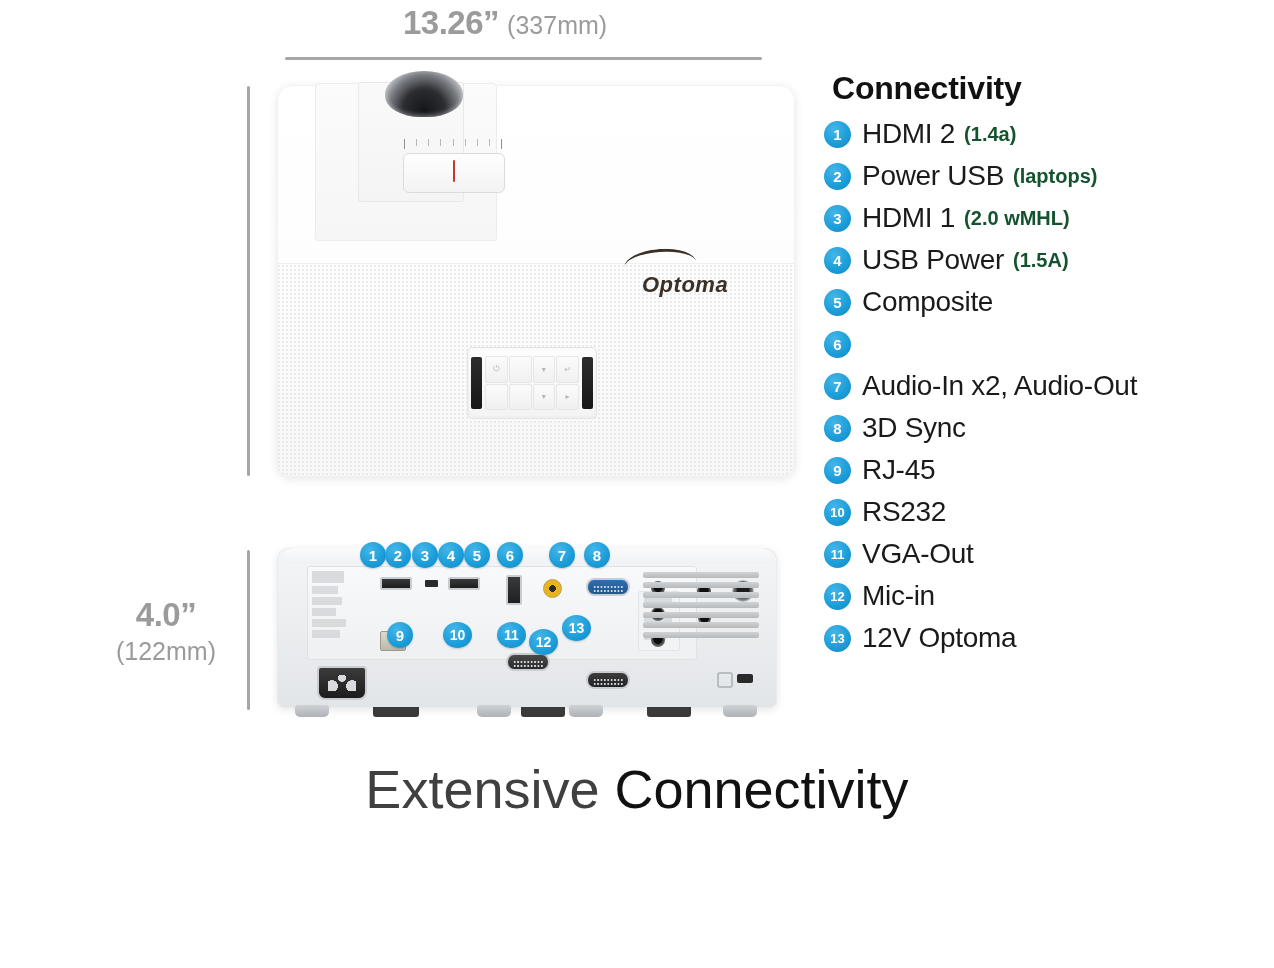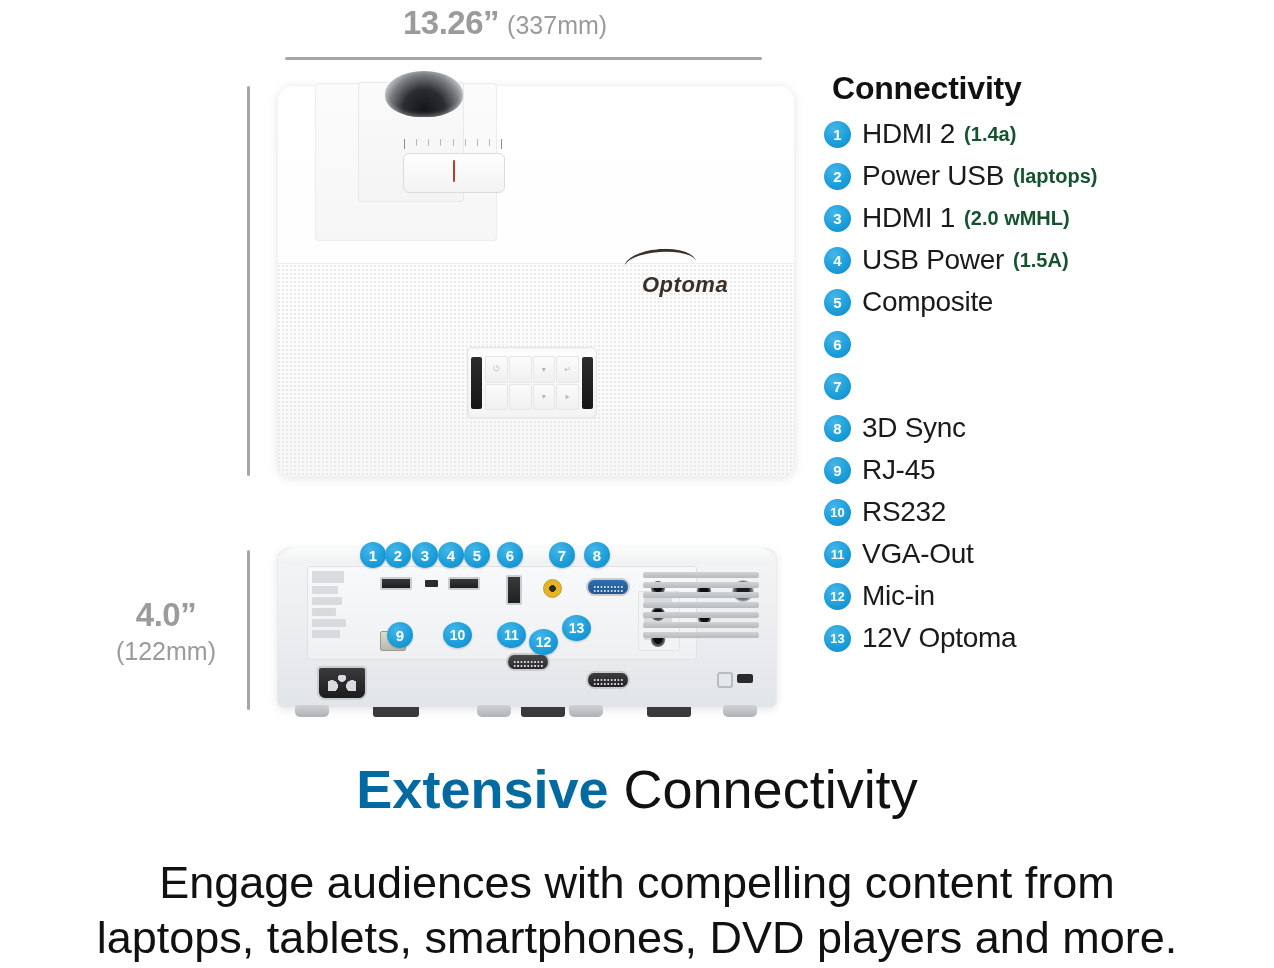--- a/index.html
+++ b/index.html
@@ -193,21 +193,21 @@
   }
   .badge.two{font-size:13px;}
   .conn-main{font-size:28px;color:#1a1a1a;font-weight:400;letter-spacing:-.3px;white-space:nowrap;}
   .conn-note{font-size:20px;color:#14532d;font-weight:700;margin-left:9px;white-space:nowrap;}
 
   
   .headline{
     position:absolute;left:0;right:0;top:762px;text-align:center;
     font-size:54px;line-height:1;white-space:nowrap;
   }
-  .headline .hl-accent{color:#0369a1;font-weight:bold;margin-top:34px;}
+  .headline .hl-accent{color:#404040;font-weight:normal;margin-top:34px;}
   .headline .hl-rest{color:#111;font-weight:400;}
   .tagline{
     position:absolute;left:0;right:0;top:856px;text-align:center;
     font-size:45px;line-height:1.22;color:#111;font-weight:400;
   }
   .tagline span{display:block;}
 </style>
 </head>
 <body>
 
@@ -372,20 +372,21 @@
         <span class="badge">5</span>
         <span class="conn-main">Composite</span>
         <span class="conn-note"></span>
       </li>
       <li>
         <span class="badge">6</span>
         <span class="conn-note"></span>
       </li>
       <li>
         <span class="badge">7</span>
+        <span class="conn-main">Audio-In x2, Audio-Out</span>
         <span class="conn-note"></span>
       </li>
       <li>
         <span class="badge">8</span>
         <span class="conn-main">3D Sync</span>
         <span class="conn-note"></span>
       </li>
       <li>
         <span class="badge">9</span>
         <span class="conn-main">RJ-45</span>
@@ -412,18 +413,14 @@
         <span class="conn-note"></span>
       </li>
     </ul>
   </div>
 
   <div class="headline">
     <span class="hl-accent">Extensive </span>
     <span class="hl-rest">Connectivity</span>
   </div>
 
-  <div class="tagline">
-    <span>Engage audiences with compelling content from</span>
-    <span>laptops, tablets, smartphones, DVD players and more.</span>
-  </div>
 
 </div>
 
 </body></html>

